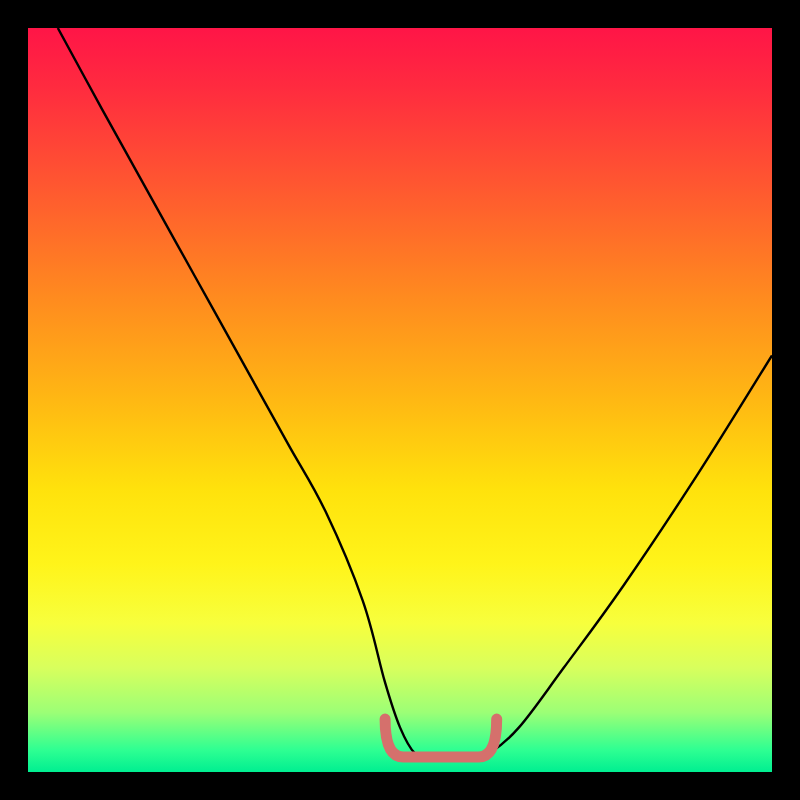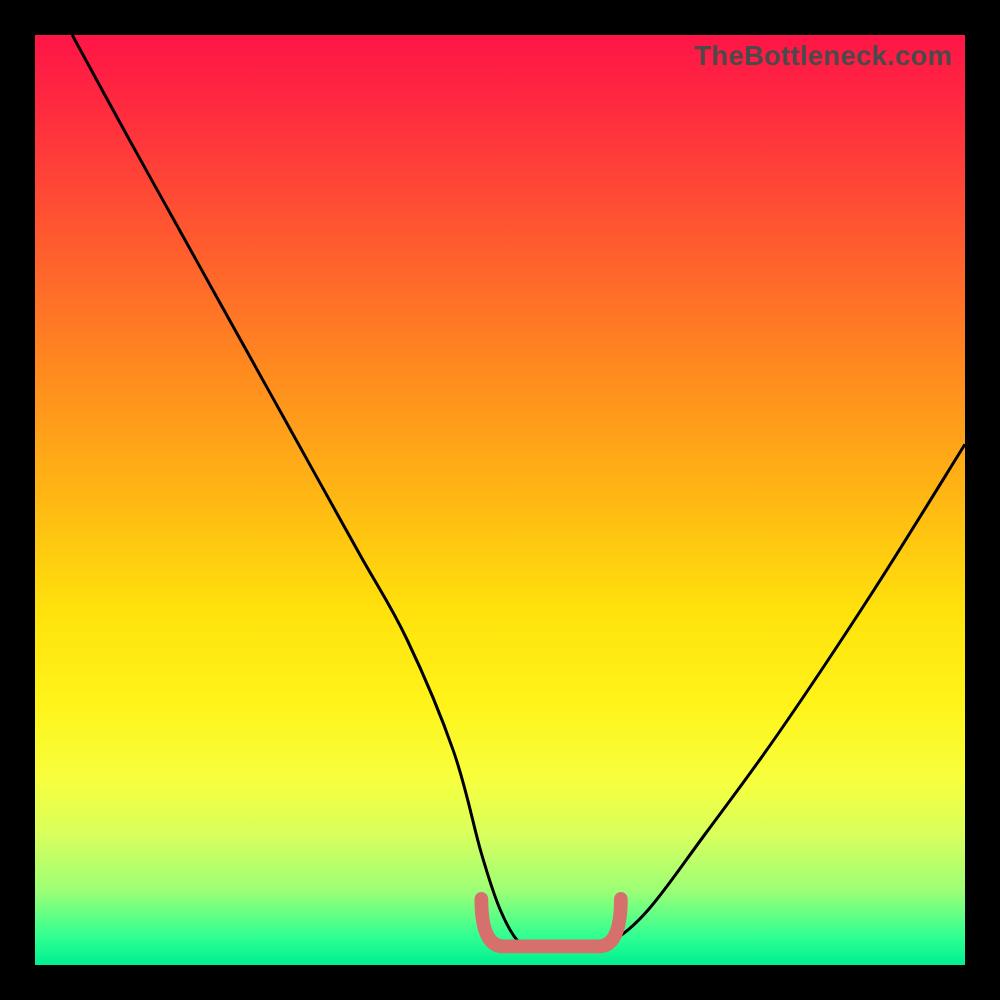--- a/index.html
+++ b/index.html
@@ -66,16 +66,15 @@
 <div class="frame">
 
   <div class="plot">
     <div class="gradient"></div>
 
     <svg class="curve" viewBox="0 0 744 744" preserveAspectRatio="none">
       <path fill="none" stroke="#000" stroke-width="2.4" d="M 29.8 0.0 C 37.8 14.7, 59.7 55.1, 74.4 81.8 C 89.1 108.6, 98.2 124.7, 111.6 148.8 C 125.0 172.9, 135.4 191.7, 148.8 215.8 C 162.2 239.9, 172.6 258.6, 186.0 282.7 C 199.4 306.8, 209.8 325.6, 223.2 349.7 C 236.6 373.8, 247.0 392.5, 260.4 416.6 C 273.8 440.7, 284.2 455.5, 297.6 483.6 C 311.0 511.7, 324.1 542.1, 334.8 572.9 C 345.5 603.7, 350.4 632.0, 357.1 654.7 C 363.8 677.5, 366.6 686.6, 372.0 699.4 C 377.4 712.1, 381.5 720.0, 386.9 725.4 C 392.2 730.8, 396.4 728.5, 401.8 729.1 C 407.1 729.8, 411.3 729.1, 416.6 729.1 C 422.0 729.1, 426.2 729.1, 431.5 729.1 C 436.9 729.1, 441.0 729.8, 446.4 729.1 C 451.8 728.5, 453.2 730.8, 461.3 725.4 C 469.3 720.0, 477.6 714.8, 491.0 699.4 C 504.4 684.0, 516.9 665.3, 535.7 639.8 C 554.4 614.4, 571.1 592.8, 595.2 558.0 C 619.3 523.2, 642.8 487.9, 669.6 446.4 C 696.4 404.9, 730.6 348.8, 744.0 327.4" id="curve-path"></path>
       <path fill="none" stroke-linecap="round" stroke-linejoin="round" stroke="#d5706c" stroke-width="11" d="M 357.1 691.1 Q 357.1 729.1 375.1 729.1 L 450.7 729.1 Q 468.7 729.1 468.7 691.1" id="marker-path"></path>
     </svg>
 
-    <div class="watermark">TheBottleneck.com</div>
   </div>
 
 </div>
 
 </body></html>

